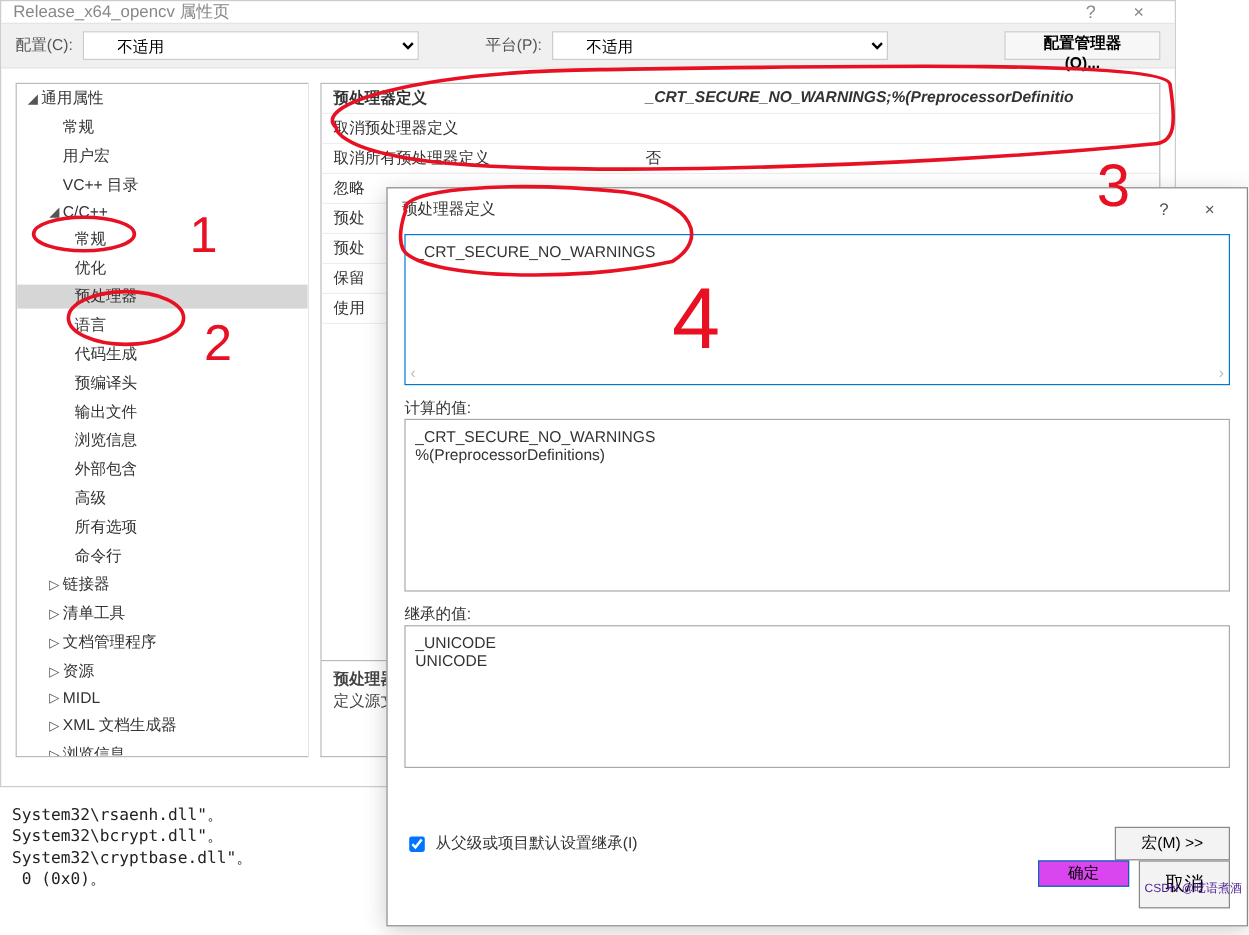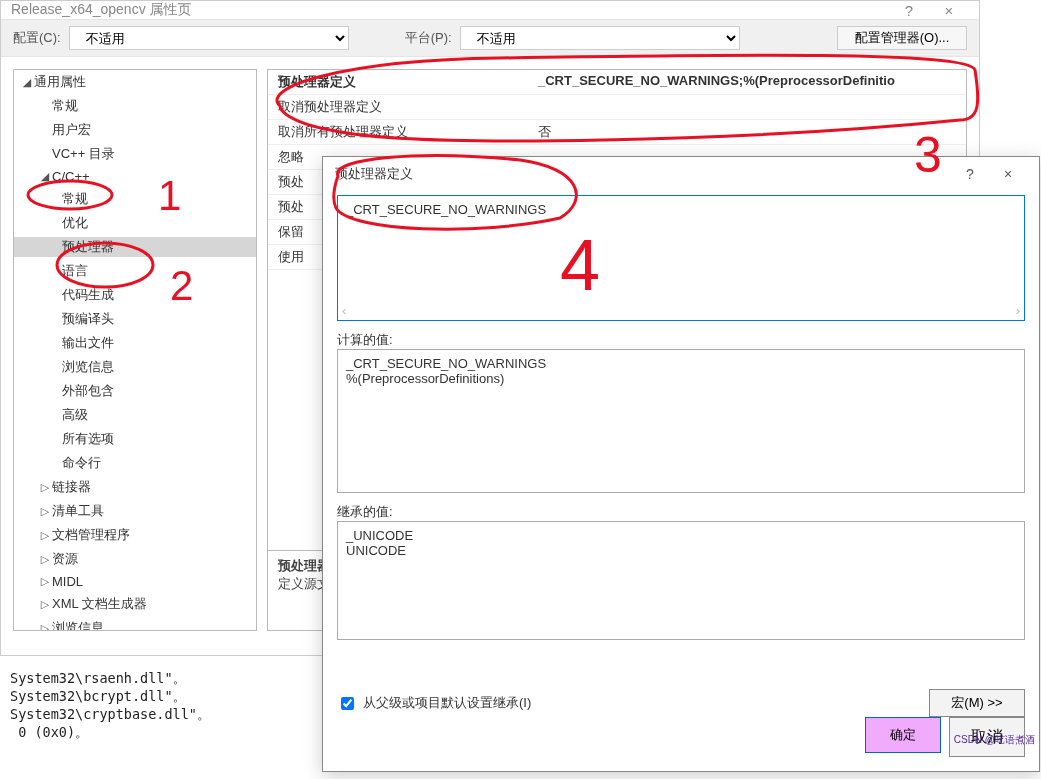--- a/index.html
+++ b/index.html
@@ -6,46 +6,46 @@
   body { margin: 0; width: 1041px; height: 779px; background: #fff; overflow: hidden; font-size: 13px; color: #333; }
 
   
   .main-window { position: absolute; left: 0; top: 0; width: 980px; height: 656px; background: #fff; border: 1px solid #ccc; }
   .titlebar { height: 18px; display: flex; align-items: center; padding: 0 10px; color: #888; font-size: 14px; }
   .titlebar .title { flex: 1; }
   .titlebar .tb-btn { width: 40px; text-align: center; color: #888; font-size: 15px; }
 
   .toolbar { height: 38px; background: #f0f0f0; display: flex; align-items: center; padding: 0 12px; gap: 8px; border-top: 1px solid #e5e5e5; border-bottom: 1px solid #e5e5e5; }
   .toolbar-label { color: #555; font-size: 13px; }
-  .toolbar select, .toolbar .cfg-btn { height: 24px; background: #fff; border: 1px solid #ccc; font-size: 13px; padding: 0 12px; }
+  .toolbar select, .toolbar .cfg-btn { height: 24px; background: #fff; border: 1px solid #ccc; font-size: 13px; padding: 0 24px; }
   .toolbar select { flex: 0 0 auto; }
   .toolbar #sel-config { width: 280px; }
   .toolbar #sel-platform { width: 280px; }
   .toolbar .spacer { width: 40px; }
-  .toolbar .cfg-btn { width: 130px; background: #f7f7f7; }
+  .toolbar .cfg-btn { width: 130px; background: #f7f7f7; font-weight: bold; }
 
   .body-row { display: flex; height: calc(100% - 68px); }
 
   .tree-pane { width: 244px; border: 1px solid #bbb; margin: 12px 0 12px 12px; overflow: auto; background: #fff; font-size: 13px; }
   .tree-pane ul { list-style: none; margin: 0; padding: 0; }
   .tree-pane li { padding: 2px 0; }
   .tree-row { display: flex; align-items: center; padding: 1px 4px; cursor: default; }
   .tree-row .tw { width: 14px; display: inline-block; text-align: center; color: #555; font-size: 11px; }
   .tree-row.selected { background: #d6d6d6; }
   .lvl0 { padding-left: 6px; }
   .lvl1 { padding-left: 24px; }
   .lvl2 { padding-left: 48px; }
 
   .prop-grid { flex: 1; margin: 12px 12px 12px 10px; display: flex; flex-direction: column; }
   .prop-grid .grid { border: 1px solid #bbb; flex: 1; background: #fff; }
   .prop-row { display: flex; border-bottom: 1px solid #eee; font-size: 13px; }
   .prop-row .k { width: 260px; padding: 3px 10px; }
   .prop-row .v { flex: 1; padding: 3px 10px; }
   .prop-row.hl .k { font-weight: bold; }
-  .prop-row.hl .v { font-weight: bold; }
+  .prop-row.hl .v { font-weight: bold; font-style: italic; }
 
   .desc-box { border: 1px solid #bbb; border-top: none; height: 80px; padding: 6px 10px; font-size: 13px; color: #444; }
 
   
   .dialog { position: absolute; left: 322px; top: 156px; width: 718px; height: 616px; background: #fff; border: 1px solid #888; box-shadow: 0 4px 18px rgba(0,0,0,.2); }
   .dialog .d-title { height: 34px; display: flex; align-items: center; padding: 0 12px; font-size: 13px; color: #333; }
   .dialog .d-title .t { flex: 1; }
   .dialog .d-title .tb-btn { width: 38px; text-align: center; color: #555; font-size: 14px; }
   .dialog .d-body { padding: 4px 14px 0 14px; }
   .textbox { border: 1px solid #0078d4; width: 100%; height: 126px; background: #fff; padding: 6px 8px; font-size: 13px; position: relative; }
@@ -306,21 +306,21 @@
     <button class="macro-btn">宏(M) &gt;&gt;</button>
   </div>
   <div class="dlg-footer" style="bottom:-0px; position:relative; margin-top:48px; justify-content:flex-end; left:auto; right:auto; padding:0 14px 14px 0; position:absolute; bottom:0; left:auto; right:0;">
   </div>
 
   <div style="position:absolute; right:14px; bottom:14px;">
     
   </div>
 
   <div style="position:absolute; right:14px; bottom:14px; display:flex;">
-    <button class="primary" style="height:36px;min-width:76px;margin-left:8px;border:1px solid #0068b7;background:#f0abfc;font-size:13px;">确定</button>
+    <button class="primary" style="height:22px;min-width:76px;margin-left:8px;border:1px solid #0068b7;background:#d946ef;font-size:13px;">确定</button>
     <button style="height:40px;min-width:76px;margin-left:8px;border:1px solid #888;background:#f3f3f3;font-size:16px;">取消</button>
   </div>
 
   <style>
     .dialog .dlg-footer { bottom: 54px; }
   </style>
 </div>
 
 <div class="console">System32\rsaenh.dll"。
 System32\bcrypt.dll"。

